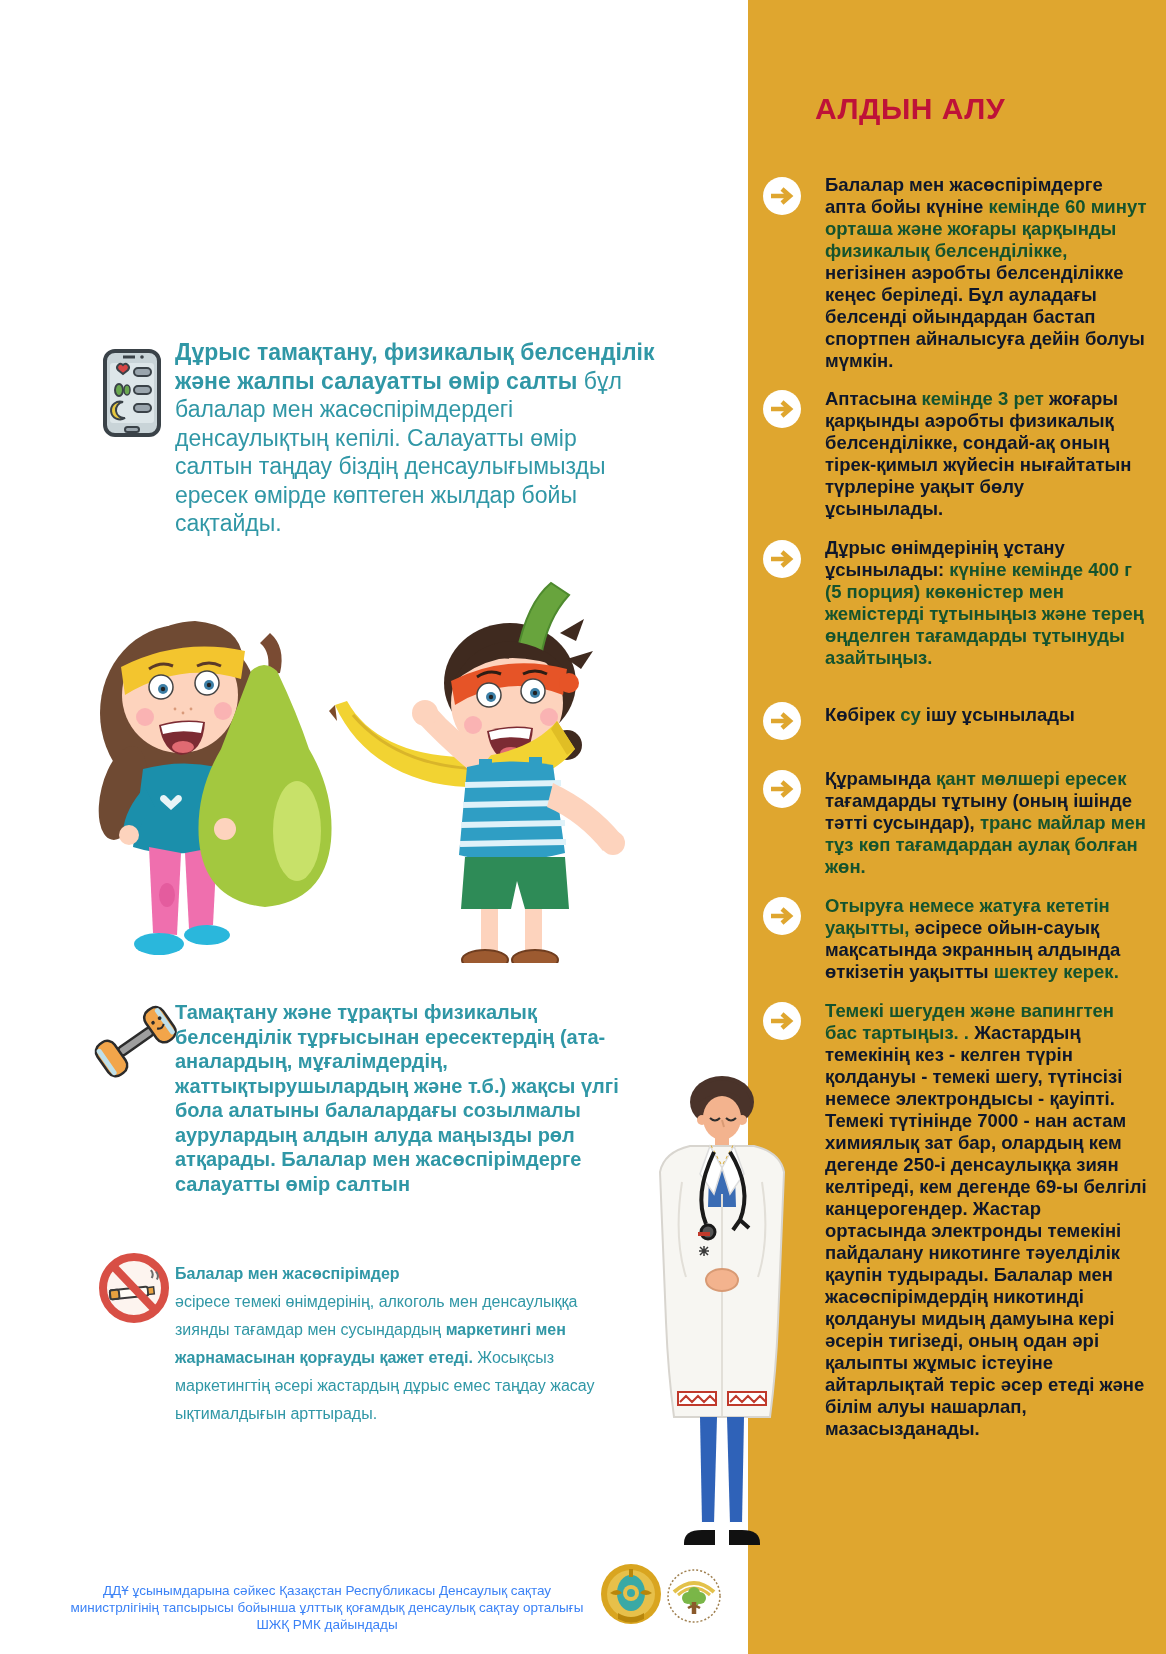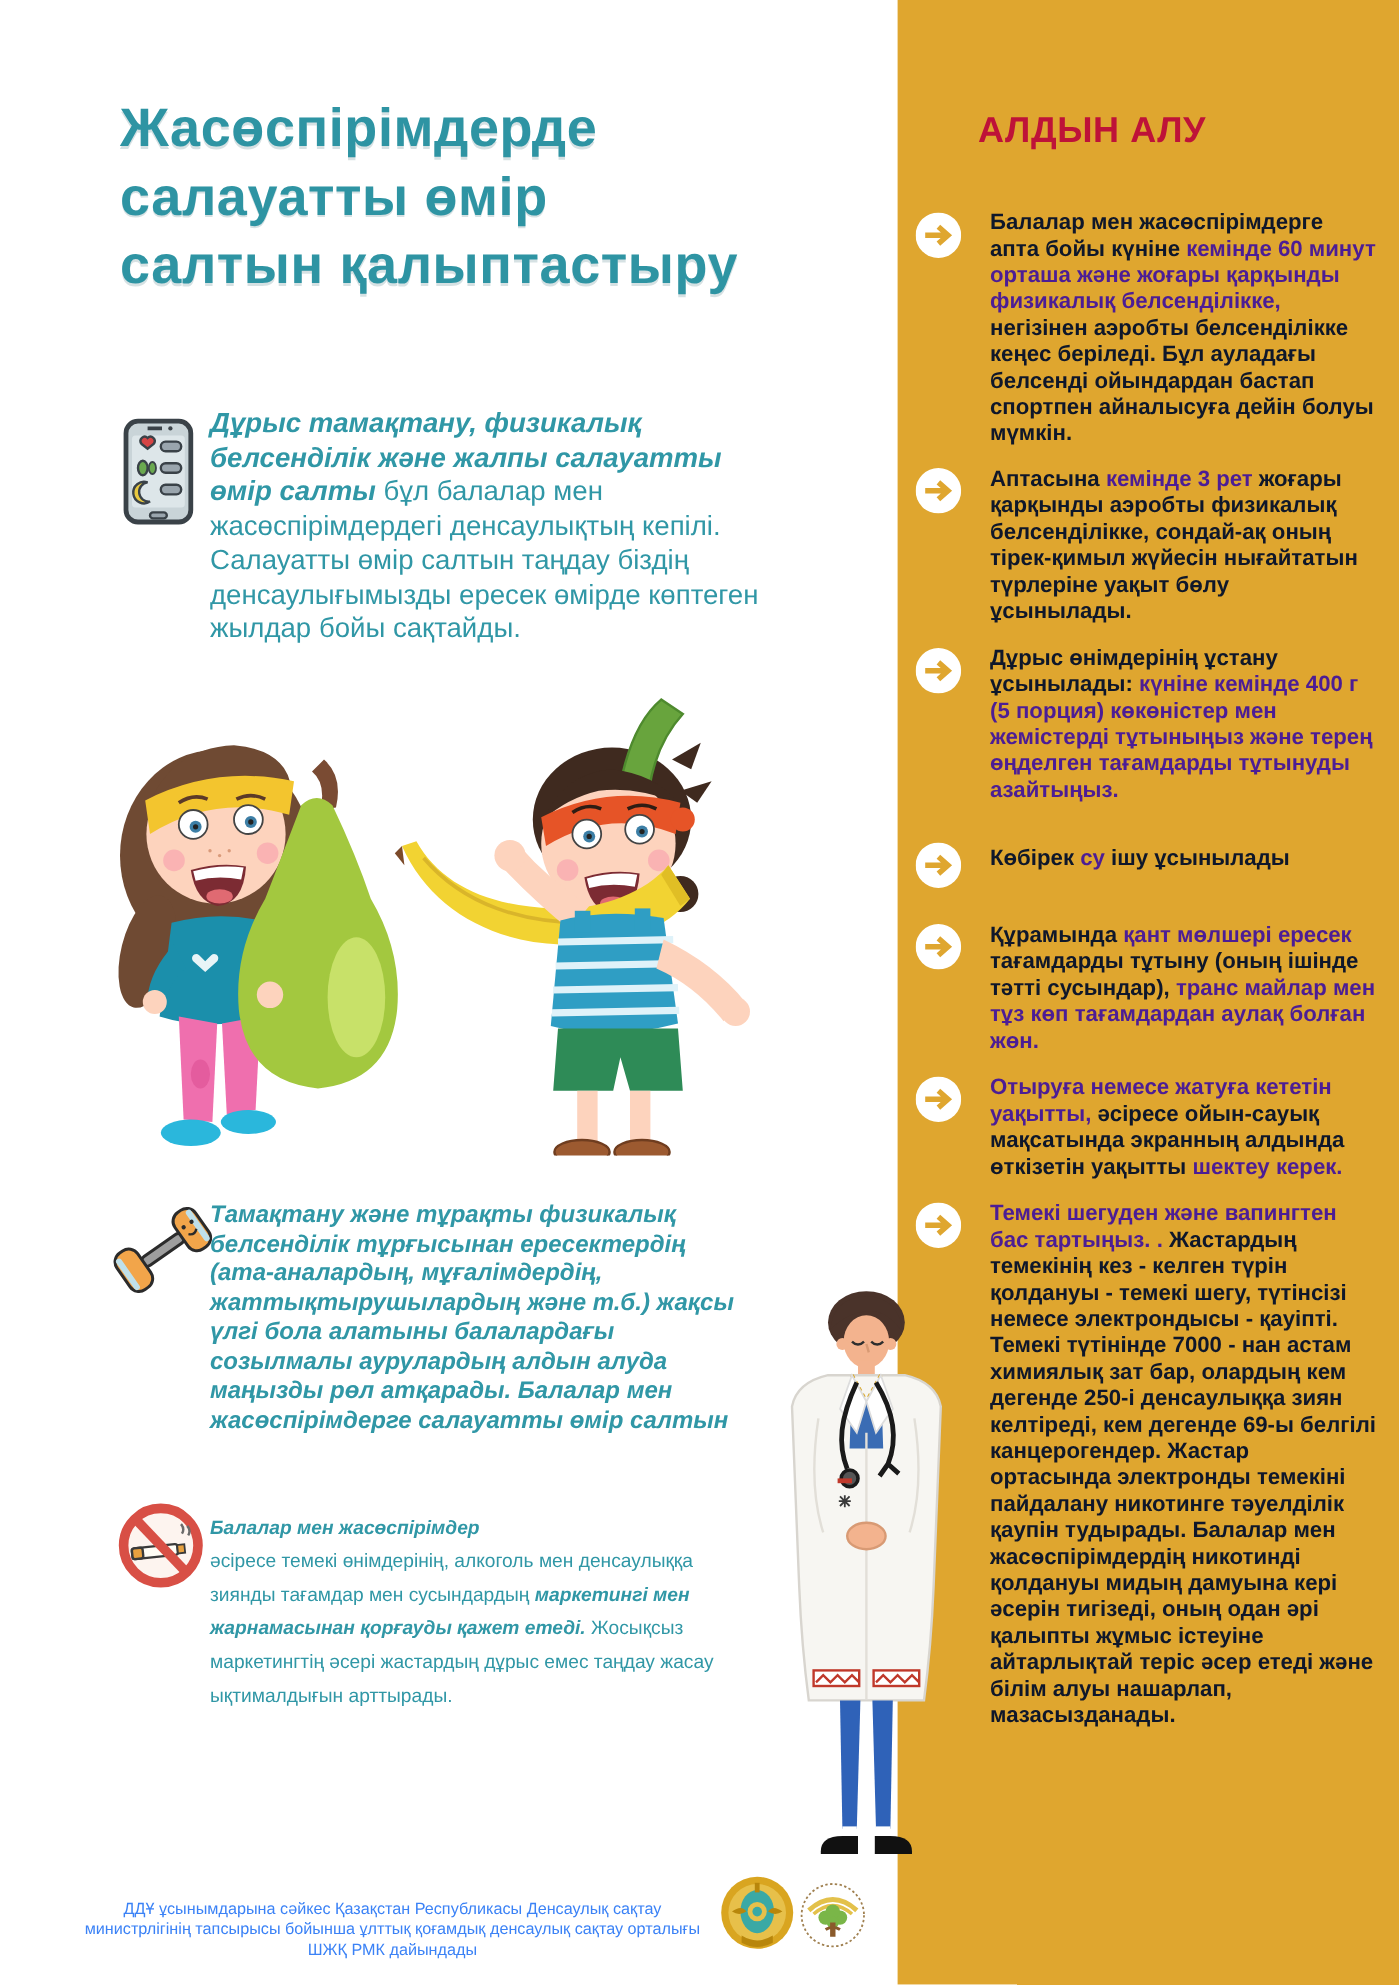--- a/index.html
+++ b/index.html
@@ -6,55 +6,50 @@
   #page{position:relative;width:1166px;height:1654px;background:#ffffff;overflow:hidden;
         font-family:"Liberation Sans", sans-serif;}
   
   #yellow-col{position:absolute;left:748px;top:0;width:418px;height:1654px;background:#DFA62F;}
   
   #poster-title{position:absolute;left:100px;top:78px;width:600px;
       font-size:45px;line-height:57px;font-weight:800;color:#2E94A3;
       text-shadow:0 2px 0 rgba(30,90,100,0.18);letter-spacing:0.5px;}
   
   .left-par{position:absolute;color:#3097A6;}
-  .seg-tb{font-weight:800;font-style:italic;}
+  .seg-tb{font-weight:800;}
   .seg-tr{font-weight:400;}
   #par1{left:175px;top:338px;width:482px;font-size:23px;line-height:28.5px;}
   #par2{left:175px;top:1000px;width:452px;font-size:20px;line-height:24.5px;}
   #par3{left:175px;top:1260px;width:440px;font-size:16px;line-height:28px;}
   .side-icon{position:absolute;}
   
   #prevention-heading{position:absolute;left:815px;top:92px;font-size:30px;font-weight:800;
       color:#BE1238;letter-spacing:0.5px;}
   .bullet-icon{position:absolute;left:763px;width:38px;height:38px;}
   .bullet-text{position:absolute;left:825px;width:322px;font-size:18.5px;line-height:22px;
       font-weight:700;color:#ffffff;}
   .seg-w{color:#0f172a;}
-  .seg-rd{color:#4c1d95;}
+  .seg-rd{color:#14532d;}
   
   #footer-note{position:absolute;left:68px;top:1582px;width:518px;text-align:center;
       font-size:13.5px;line-height:17px;font-weight:400;color:#3b82f6;}
   .logo{position:absolute;}
   
   #kids-illustration{position:absolute;left:55px;top:563px;width:640px;height:400px;}
   #doctor-illustration{position:absolute;left:622px;top:1072px;width:200px;height:482px;z-index:2;}
   .z3{z-index:3;}
 </style>
 </head>
 <body>
 
 <div id="page">
 
   <div id="yellow-col"></div>
 
-  <div id="poster-title">
-    <div>Жасөспірімдерде</div>
-    <div>салауатты өмір</div>
-    <div>салтын қалыптастыру</div>
-  </div>
 
   <svg class="side-icon" style="left:101px;top:348px" width="62" height="90" viewBox="0 0 62 90">
     <rect x="4" y="3" width="54" height="84" rx="10" fill="#c9d4d8" stroke="#3a4248" stroke-width="4"></rect>
     <rect x="9" y="15" width="44" height="60" rx="3" fill="#dde6e9"></rect>
     <line x1="22" y1="9" x2="34" y2="9" stroke="#3a4248" stroke-width="3"></line>
     <circle cx="41" cy="9" r="1.8" fill="#3a4248"></circle>
     <path d="M17,22 l5,4 5,-4 c3,-4 -2,-8 -5,-5 c-3,-3 -8,1 -5,5 Z" fill="#d64545" stroke="#3a4248" stroke-width="2"></path>
     <rect x="33" y="20" width="17" height="8" rx="4" fill="#9aa5ad" stroke="#3a4248" stroke-width="2"></rect>
     <ellipse cx="18" cy="42" rx="4" ry="6" fill="#6aa84f" stroke="#3a4248" stroke-width="2"></ellipse>
     <ellipse cx="26" cy="42" rx="3" ry="5" fill="#6aa84f" stroke="#3a4248" stroke-width="1.5"></ellipse>

